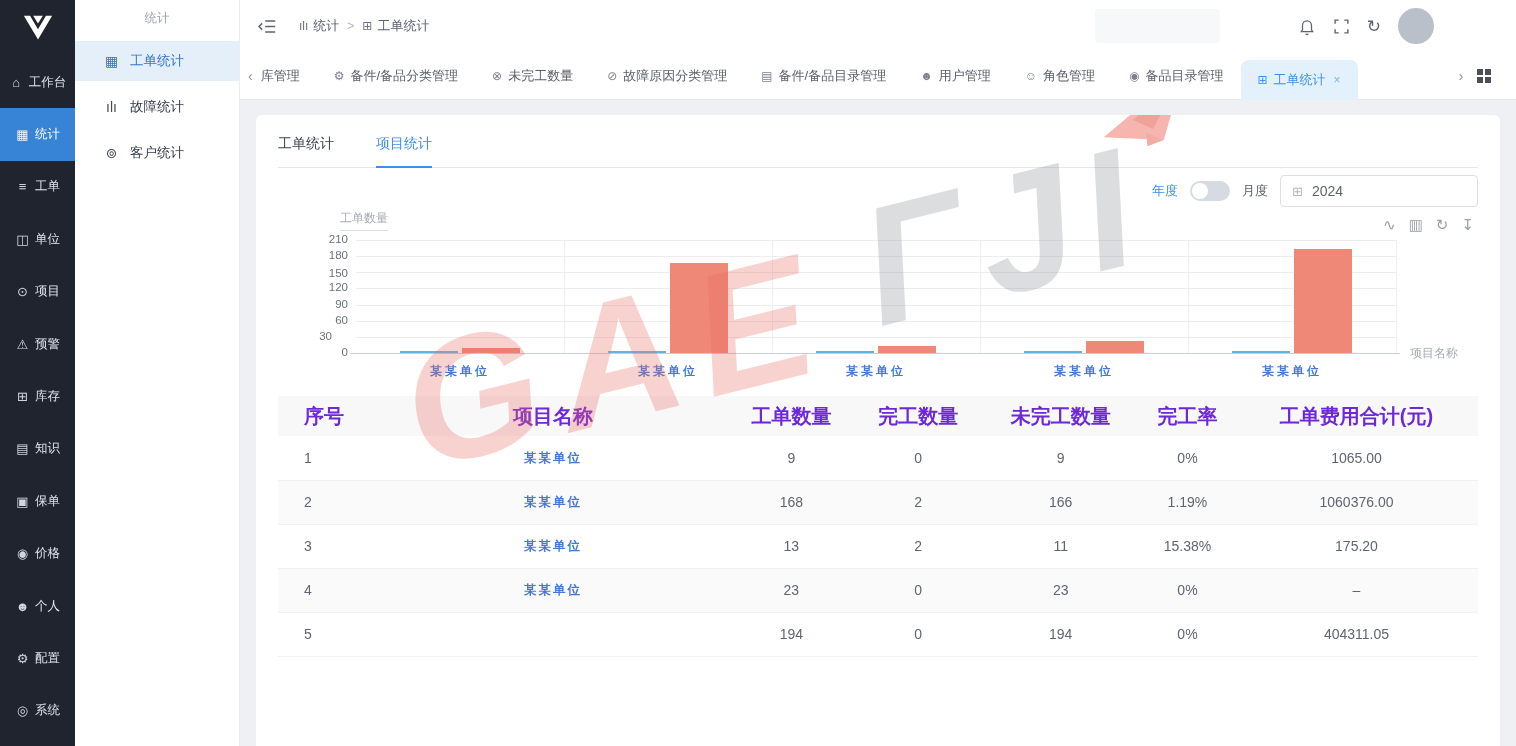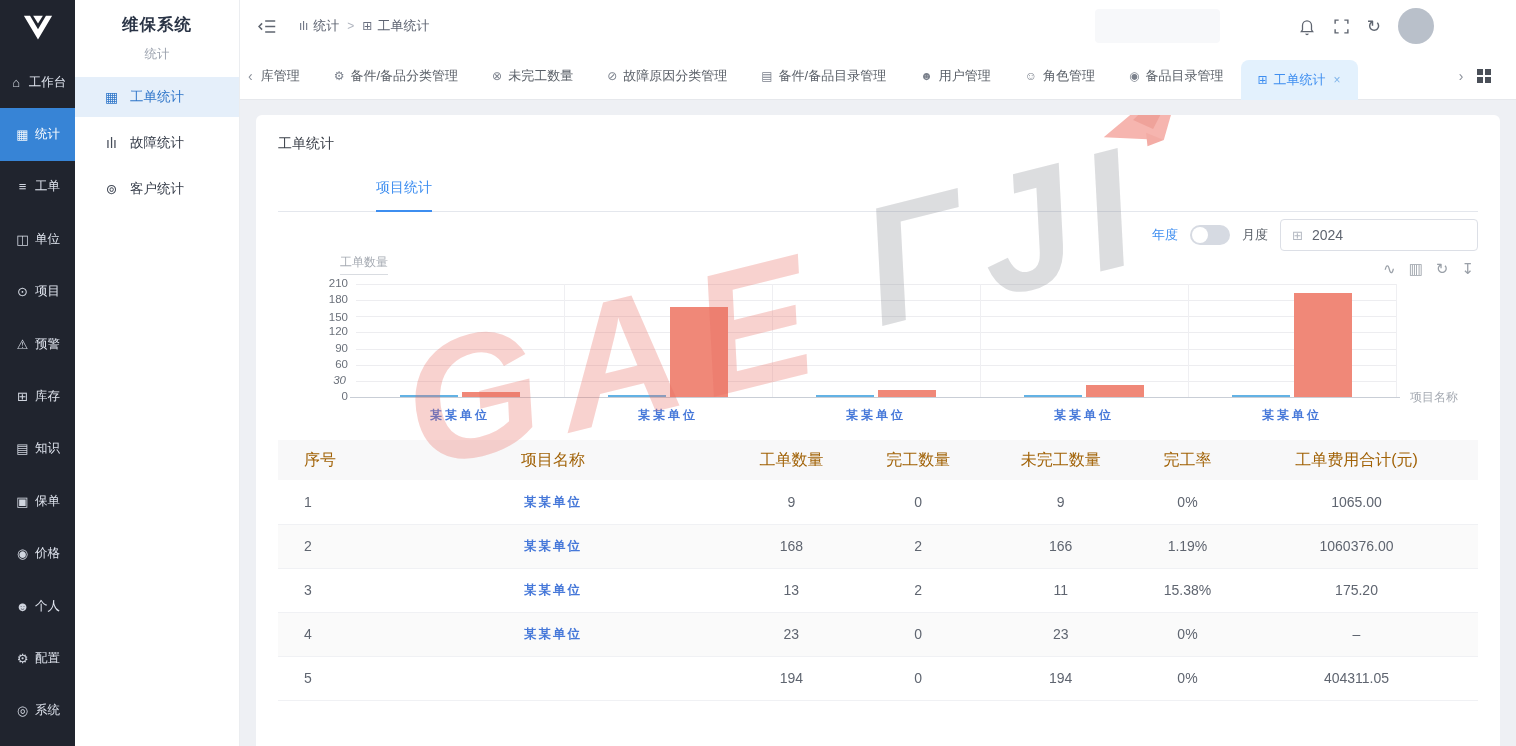--- a/index.html
+++ b/index.html
@@ -55,21 +55,21 @@
   .route-tab.clipped { margin-left:-30px; }
   .tabbar-menu { margin-left:6px; margin-right:10px; cursor:pointer; display:flex; }
 
   
   .content { position:absolute; left:240px; top:100px; width:1276px; height:646px; background:#eef0f4; }
   .card { position:absolute; left:16px; top:15px; width:1244px; height:700px; background:#fff;
           border-radius:6px; padding:0 22px; overflow:hidden; }
 
   .inner-tabs { display:flex; gap:42px; padding-top:20px; border-bottom:1px solid #e4e7ed; }
   .inner-tab { font-size:14px; color:#3a3f48; padding-bottom:13px; cursor:pointer; }
-  .inner-tab.active { color:#3e8ef0; border-bottom:2px solid #3e8ef0; margin-bottom:-1px;margin-top:44px; }
+  .inner-tab.active { color:#3e8ef0; border-bottom:2px solid #3e8ef0; margin-bottom:-1px; }
 
   .section-title { margin-top:34px; font-size:14.5px; font-weight:bold; color:#2c3139; }
 
   .controls { display:flex; align-items:center; justify-content:flex-end; gap:12px; margin-top:6px; height:34px; }
   .toggle-label-left { color:#3e8ef0; font-size:13px; }
   .toggle-label-right { color:#5a6068; font-size:13px; }
   .switch { width:40px; height:20px; border-radius:10px; background:#d6dae2; position:relative; cursor:pointer; }
   .switch .knob { position:absolute; left:2px; top:2px; width:16px; height:16px; border-radius:50%; background:#fff; }
   .date-box { width:198px; height:32px; border:1px solid #dcdfe6; border-radius:4px; display:flex;
               align-items:center; gap:9px; padding:0 11px; cursor:pointer; background:#fff; }
@@ -88,21 +88,21 @@
   .axisline { position:absolute; height:1px; background:#c9ced6; }
   .ytick { position:absolute; width:40px; text-align:right; font-size:11.5px; color:#6a707a; }
   .bar { position:absolute; }
   .cat-label { position:absolute; text-align:center; font-size:12px; font-weight:bold;
                color:#4678d9; letter-spacing:3px; cursor:pointer; }
 
   
   .table-title { margin-top:12px; font-size:14.5px; font-weight:bold; color:#2c3139; }
   table { width:100%; border-collapse:collapse; margin-top:10px; }
   thead tr { background:#f8f8f9; height:40px; }
-  th { font-weight:normal; font-size:16px; color:#a16207; text-align:center; }
+  th { font-weight:bold; font-size:20px; color:#6d28d9; text-align:center; }
   tbody tr { height:44px; border-bottom:1px solid #f0f1f4; }
   tbody tr:nth-child(even) { background:#fafafa; }
   td { font-size:14px; color:#5f6570; text-align:center; }
   th.col-0, td.col-0 { text-align:left; padding-left:26px; width:100px; }
   th.col-1, td.col-1 { width:350px; }
   .cell-link { color:#4678d9; font-size:12.5px; font-weight:bold; letter-spacing:2px; cursor:pointer; }
 
   
   .watermark { position:absolute; left:140px; top:118px; transform:rotate(-14deg); display:flex;
                align-items:flex-start; gap:46px; pointer-events:none; z-index:6;
@@ -172,21 +172,20 @@
         <span class="label">配置</span>
       </div>
       <div class="nav-item">
         <span class="glyph">◎</span>
         <span class="label">系统</span>
       </div>
     </nav>
 </aside>
 
 <aside class="sub-sidebar">
-  <div class="sub-title">维保系统</div>
   <div class="sub-subtitle">统计</div>
   <div class="sub-items" id="sub-items">
       <div class="sub-item active">
         <span class="glyph">▦</span>
         <span class="label">工单统计</span>
       </div>
       <div class="sub-item">
         <span class="glyph">ılı</span>
         <span class="label">故障统计</span>
       </div>
@@ -320,21 +319,21 @@
         <span class="ytick" style="left: 30px; top: 39.1429px;">180</span>
         <div class="gridline" style="left: 78px; top: 62.2857px; width: 1040px;"></div>
         <span class="ytick" style="left: 30px; top: 57px;">150</span>
         <div class="gridline" style="left: 78px; top: 78.4286px; width: 1040px;"></div>
         <span class="ytick" style="left: 30px; top: 71.4286px;">120</span>
         <div class="gridline" style="left: 78px; top: 94.5714px; width: 1040px;"></div>
         <span class="ytick" style="left: 30px; top: 87.5714px;">90</span>
         <div class="gridline" style="left: 78px; top: 110.714px; width: 1040px;"></div>
         <span class="ytick" style="left: 30px; top: 103.714px;">60</span>
         <div class="gridline" style="left: 78px; top: 126.857px; width: 1040px;"></div>
-        <span class="ytick" style="left: 28px; top: 119.857px; font-style: italic;">30</span>
+        <span class="ytick" style="left: 14px; top: 119.857px;">30</span>
         <span class="ytick" style="left: 30px; top: 136px;">0</span>
         <div class="vsplit" style="left: 286px; top: 30px; height: 113px;"></div>
         <div class="vsplit" style="left: 494px; top: 30px; height: 113px;"></div>
         <div class="vsplit" style="left: 702px; top: 30px; height: 113px;"></div>
         <div class="vsplit" style="left: 910px; top: 30px; height: 113px;"></div>
         <div class="vsplit" style="left: 1118px; top: 30px; height: 113px;"></div>
         <div class="axisline" style="left: 72px; top: 143px; width: 1050px;"></div>
         <div class="bar" style="left: 122px; top: 141px; width: 58px; height: 2px; background: rgb(99, 178, 228);"></div>
         <div class="bar" style="left: 184px; top: 138.157px; width: 58px; height: 4.84286px; background: rgb(240, 136, 120);"></div>
         <span class="cat-label" style="left: 78px; top: 153px; width: 208px;">某某单位</span>

